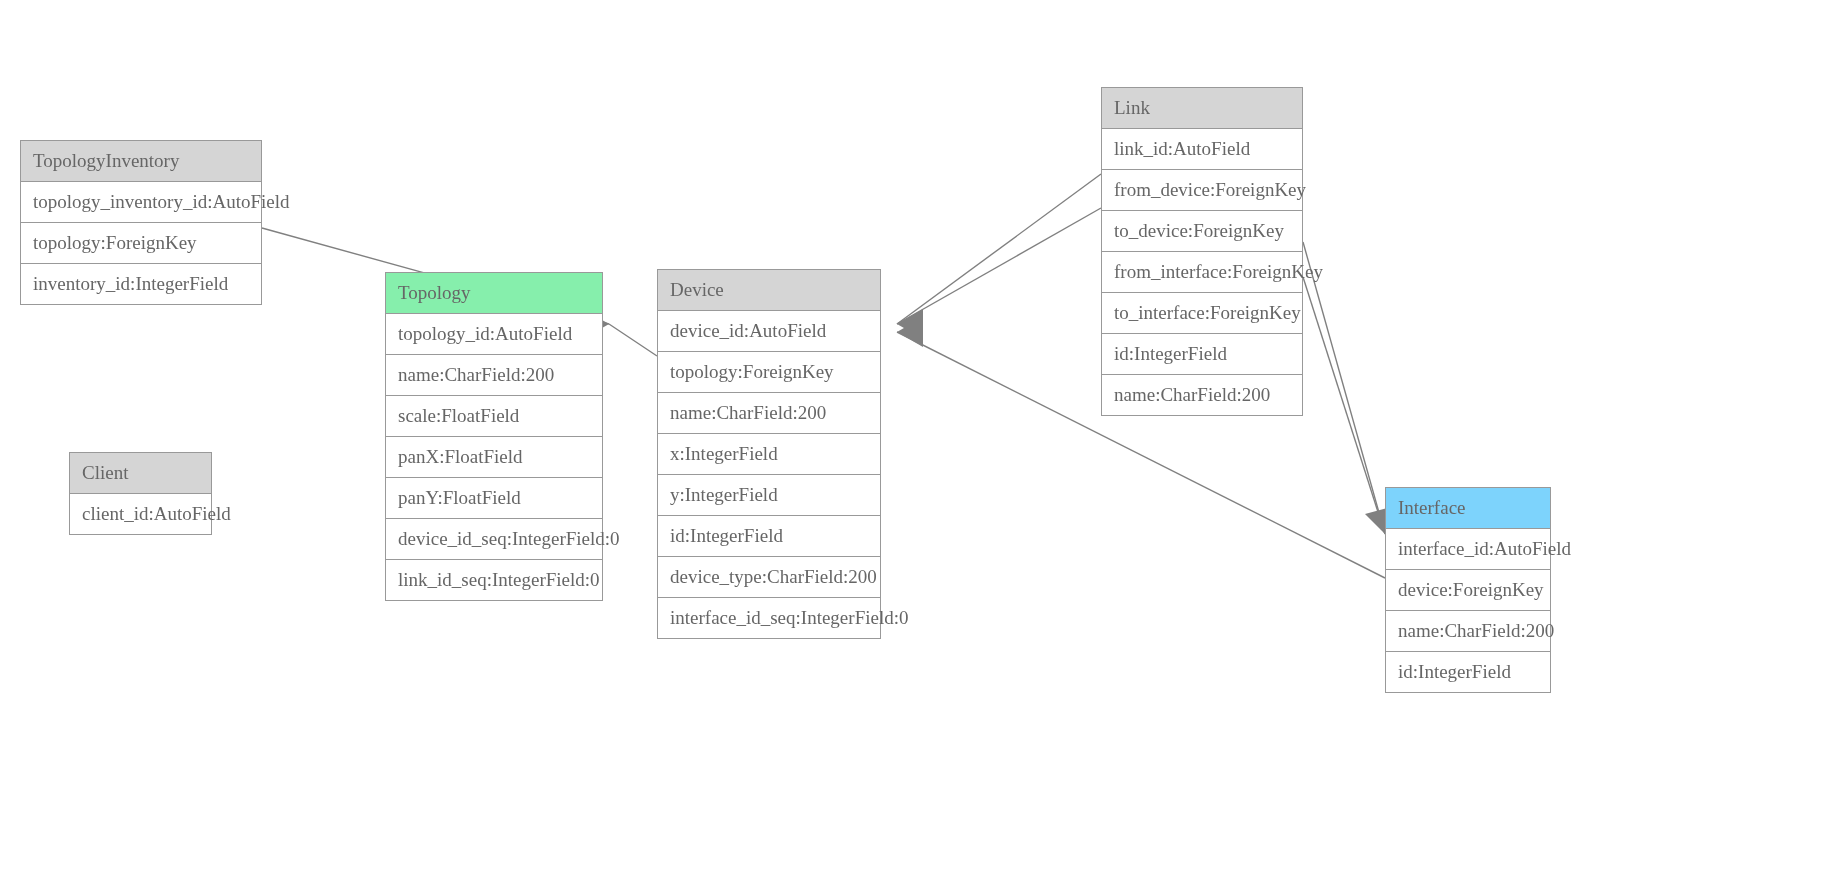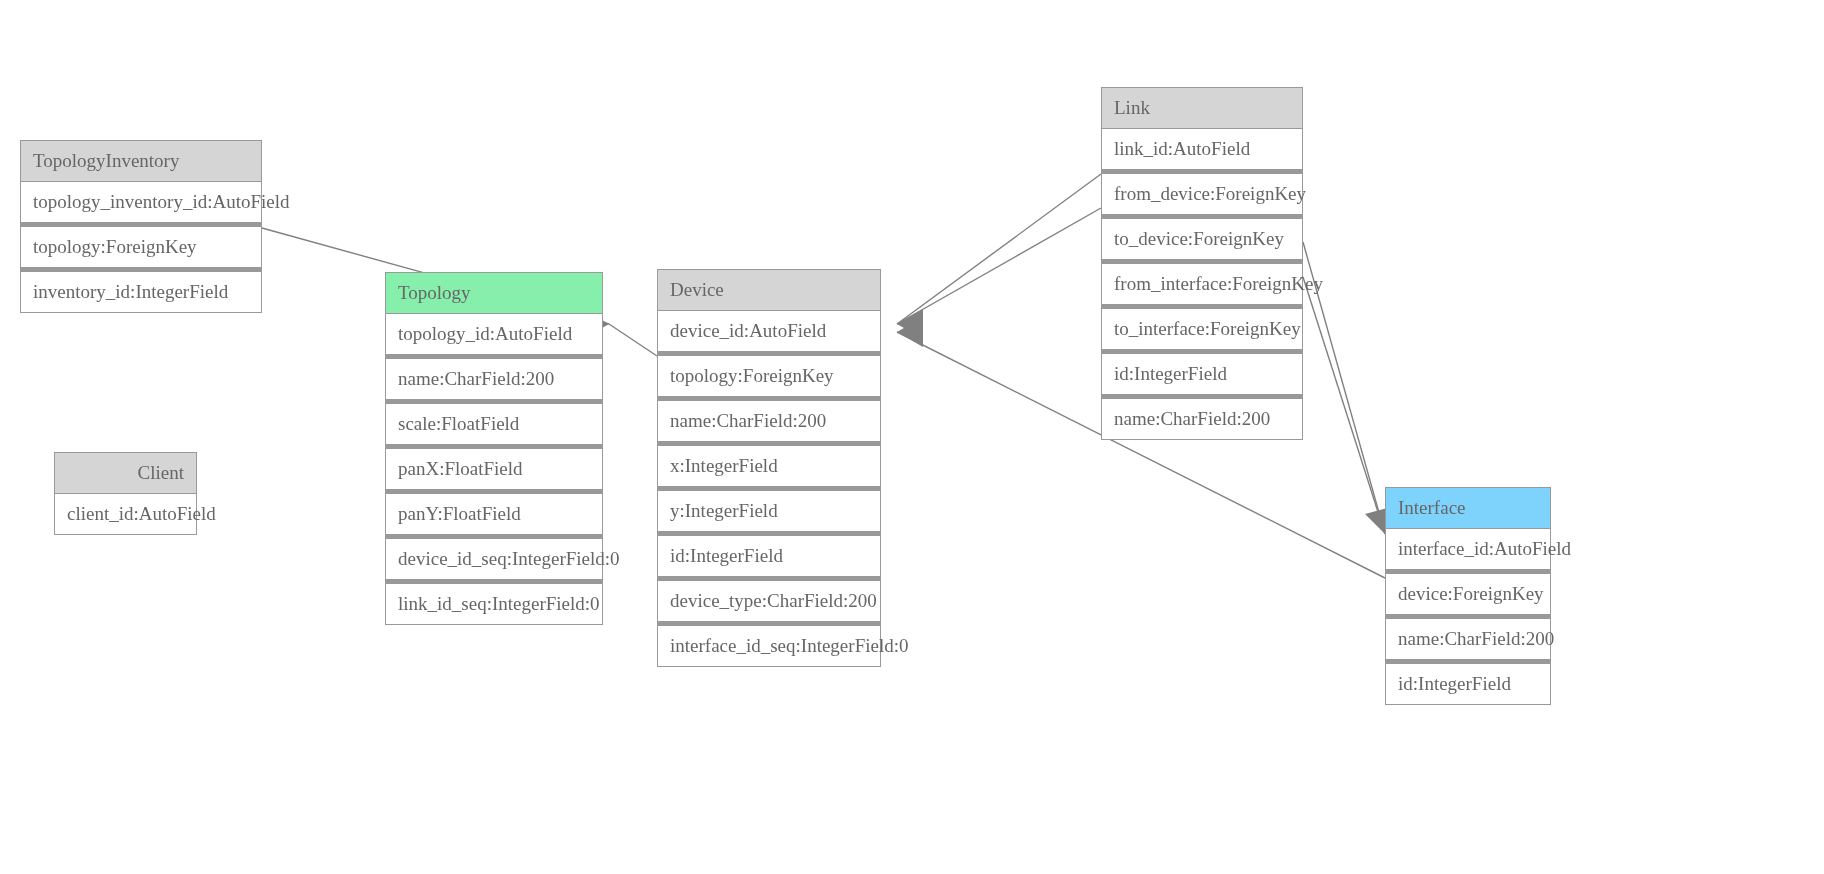--- a/index.html
+++ b/index.html
@@ -38,21 +38,21 @@
     background: #d5d5d5;
     border-bottom: 1px solid #999999;
     color: #666666;
     font-size: 19px;
     line-height: 1;
     padding: 10px 12px 11px 12px;
     white-space: nowrap;
   }
   .entity-row {
     box-sizing: border-box;
-    border-bottom: 5px solid #f97316;
+    border-bottom: 1px solid #f97316;
     color: #666666;
     font-size: 19px;
     line-height: 1;
     padding: 10px 12px 11px 12px;
     white-space: nowrap;
     background: #ffffff;
   }
   .entity-row:last-child {
     border-bottom: none;
   }
@@ -80,21 +80,21 @@
       </g>
   </svg>
 
   <div id="entity-layer">
       <div class="entity" style="left: 20px; top: 140px; width: 242px; border-color: rgb(153, 153, 153);">
         <div class="entity-title" style="background: rgb(213, 213, 213); color: rgb(102, 102, 102); border-bottom-color: rgb(153, 153, 153);">TopologyInventory</div>
         <div class="entity-row" style="color: rgb(102, 102, 102); border-bottom-color: rgb(153, 153, 153);">topology_inventory_id:AutoField</div>
         <div class="entity-row" style="color: rgb(102, 102, 102); border-bottom-color: rgb(153, 153, 153);">topology:ForeignKey</div>
         <div class="entity-row" style="color: rgb(102, 102, 102); border-bottom-color: rgb(153, 153, 153);">inventory_id:IntegerField</div>
       </div>
-      <div class="entity" style="left: 54px; top: 452px; width: 143px; border-color: rgb(153, 153, 153); text-align: right;">
+      <div class="entity" style="left: 69px; top: 452px; width: 143px; border-color: rgb(153, 153, 153);">
         <div class="entity-title" style="background: rgb(213, 213, 213); color: rgb(102, 102, 102); border-bottom-color: rgb(153, 153, 153);">Client</div>
         <div class="entity-row" style="color: rgb(102, 102, 102); border-bottom-color: rgb(153, 153, 153);">client_id:AutoField</div>
       </div>
       <div class="entity" style="left: 385px; top: 272px; width: 218px; border-color: rgb(153, 153, 153);">
         <div class="entity-title" style="background: #86efac; color: rgb(102, 102, 102); border-bottom-color: rgb(153, 153, 153);">Topology</div>
         <div class="entity-row" style="color: rgb(102, 102, 102); border-bottom-color: rgb(153, 153, 153);">topology_id:AutoField</div>
         <div class="entity-row" style="color: rgb(102, 102, 102); border-bottom-color: rgb(153, 153, 153);">name:CharField:200</div>
         <div class="entity-row" style="color: rgb(102, 102, 102); border-bottom-color: rgb(153, 153, 153);">scale:FloatField</div>
         <div class="entity-row" style="color: rgb(102, 102, 102); border-bottom-color: rgb(153, 153, 153);">panX:FloatField</div>
         <div class="entity-row" style="color: rgb(102, 102, 102); border-bottom-color: rgb(153, 153, 153);">panY:FloatField</div>

